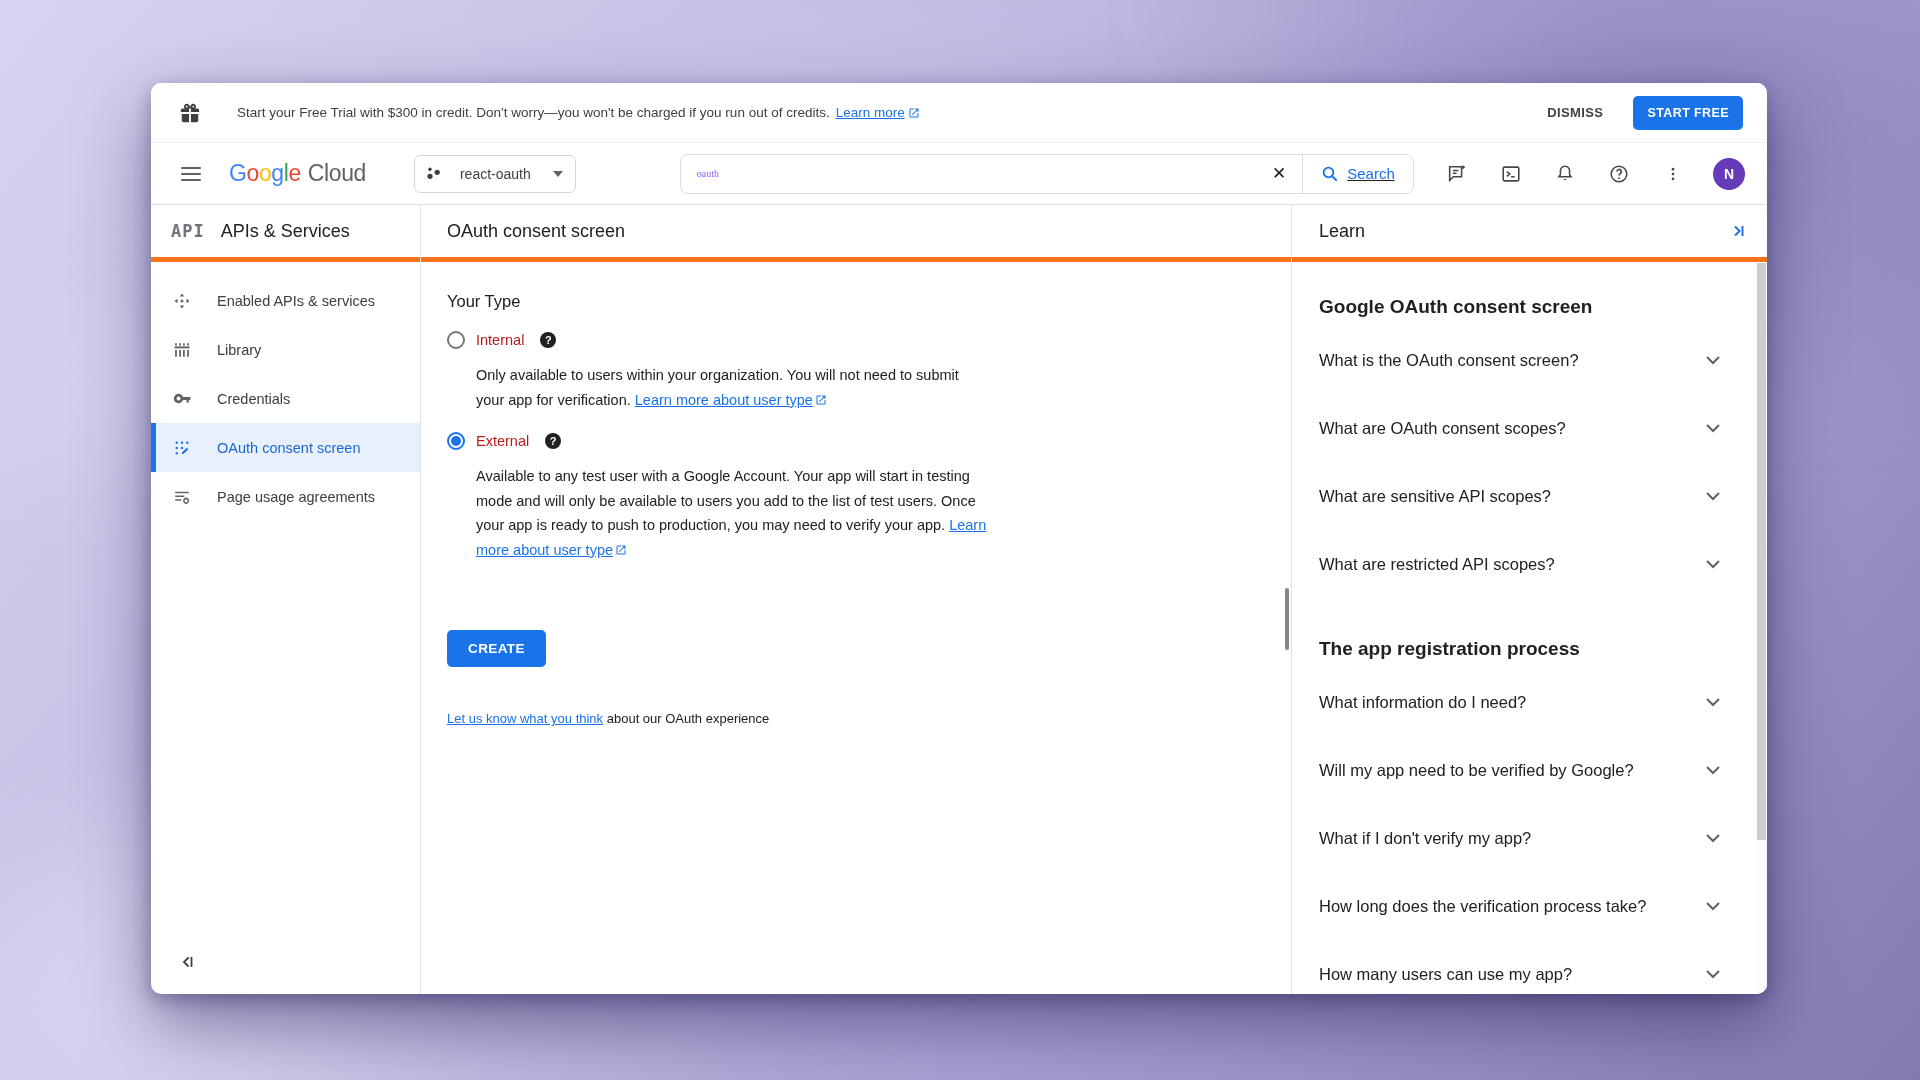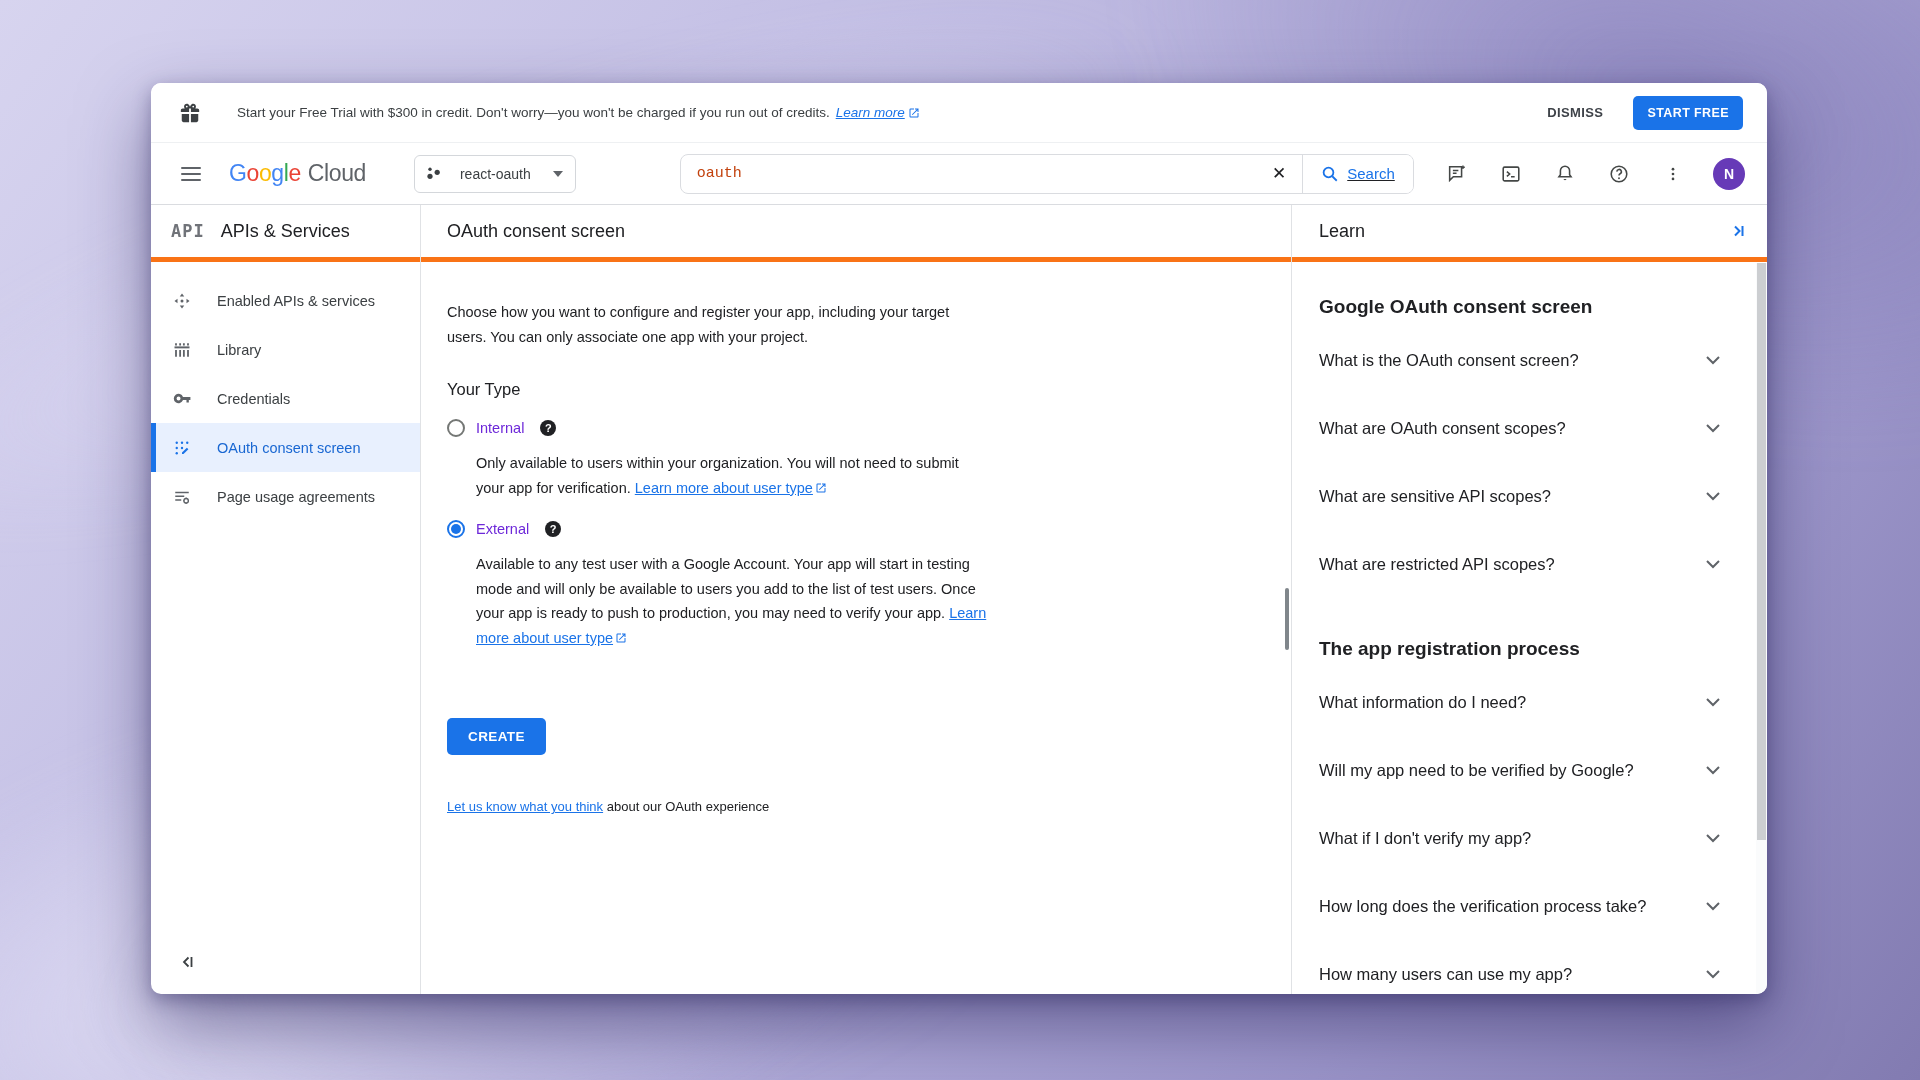--- a/index.html
+++ b/index.html
@@ -28,21 +28,21 @@
   .window { position:absolute; left:151px; top:83px; width:1616px; height:911px;
     background:#fff; border-radius:10px; overflow:hidden;
     box-shadow:0 30px 70px rgba(35,30,85,.5), 0 6px 18px rgba(35,30,85,.35);
     display:flex; flex-direction:column; }
 
   
   .banner { height:60px; flex:0 0 60px; display:flex; align-items:center;
     padding:0 24px; border-bottom:1px solid #eef0f2; background:#fff; }
   .gift { margin-left:4px; flex:0 0 auto; }
   .banner-text { margin-left:36px; font-size:13.5px; color:#3c4043; }
-  .banner-link { color:#1a73e8; text-decoration:underline; margin-left:6px; font-size:13.5px; cursor:pointer; display:inline-flex; align-items:center; gap:3px;font-style:italic; }
+  .banner-link { color:#1a73e8; text-decoration:underline; margin-left:6px; font-size:13.5px; cursor:pointer; display:inline-flex; align-items:center; gap:3px; }
   .banner-actions { margin-left:auto; display:flex; align-items:center; gap:18px; }
   .btn-dismiss { background:none; border:none; color:#3f4349; font-weight:700; font-size:13px;
     letter-spacing:.4px; padding:8px 12px; cursor:pointer; font-family:inherit; }
   .btn-primary { background:#1a73e8; color:#fff; border:none; border-radius:5px;
     padding:10px 14px; font-weight:700; font-size:12.5px; letter-spacing:.4px; cursor:pointer; font-family:inherit; }
 
   
   .header { height:62px; flex:0 0 62px; display:flex; align-items:center;
     padding:0 22px; border-bottom:1px solid #dadce0; background:#fff; }
   .hamburger { width:20px; display:flex; flex-direction:column; gap:4px; cursor:pointer; margin-left:8px; }
@@ -51,22 +51,22 @@
   .logo .word { font-weight:500; }
   .gl0{color:#4285F4}.gl1{color:#EA4335}.gl2{color:#FBBC05}.gl3{color:#4285F4}.gl4{color:#34A853}.gl5{color:#EA4335}
   .logo .cloud { color:#5f6368; margin-left:7px; font-weight:400; }
   .project-btn { margin-left:48px; display:flex; align-items:center; gap:18px; height:38px;
     border:1px solid #d4d7db; border-radius:6px; background:#fff; padding:0 12px 0 10px;
     font-size:14px; color:#3c4043; cursor:pointer; font-family:inherit; }
   .caret-down { width:0; height:0; border-left:5px solid transparent; border-right:5px solid transparent;
     border-top:6px solid #5f6368; margin-left:4px; }
   .searchbar { margin-left:104px; width:734px; height:40px; border:1px solid #dadce0; border-radius:8px;
     display:flex; align-items:center; background:#fff; overflow:hidden; }
-  .search-input { flex:1; border:none; outline:none; padding:0 16px; font-size:15px;
-    color:#c2410c; font-family:Liberation Mono, monospace; background:transparent; }
+  .search-input { flex:1; border:none; outline:none; padding:0 16px; font-size:10px;
+    color:#8b5cf6; font-family:Liberation Serif, serif; background:transparent; }
   .clear-x { font-size:17px; color:#202124; padding:0 16px; cursor:pointer; }
   .search-btn { height:100%; border-left:1px solid #dadce0; display:flex; align-items:center;
     gap:8px; padding:0 18px; cursor:pointer; background:#fff;text-decoration:underline; }
   .search-btn span { color:#1a73e8; font-size:15px; font-weight:500; }
   .header-icons { margin-left:auto; display:flex; align-items:center; gap:14px; }
   .hicon { width:40px; height:40px; display:flex; align-items:center; justify-content:center;
     border-radius:50%; cursor:pointer; color:#444746; }
   .avatar { width:32px; height:32px; border-radius:50%; background:#673ab7; color:#fff;
     display:flex; align-items:center; justify-content:center; font-size:14px; font-weight:700;
     margin-left:6px; cursor:pointer; }
@@ -95,21 +95,21 @@
   .main .col-header { padding-left:26px; }
   .main-body { padding-left:26px; }
   .intro { margin-top:38px; font-size:14.5px; line-height:25px; max-width:505px; color:#202124; }
   .user-type { margin-top:30px; font-size:16.5px; font-weight:500; color:#202124; }
   .opt-row { margin-top:20px; display:flex; align-items:center; gap:11px; }
   .radio { width:18px; height:18px; border-radius:50%; border:2px solid #747775; flex:0 0 18px;
     position:relative; cursor:pointer; }
   .radio.checked { border-color:#1a73e8; }
   .radio.checked::after { content:""; position:absolute; left:2px; top:2px; width:10px; height:10px;
     border-radius:50%; background:#1a73e8; }
-  .opt-label { font-size:14.5px; color:#6d28d9; }
+  .opt-label { font-size:14.5px; color:#b91c1c; }
   .help-dot { width:16px; height:16px; border-radius:50%; background:#202124; color:#fff;
     font-size:11px; font-weight:700; display:flex; align-items:center; justify-content:center;
     margin-left:5px; cursor:pointer; }
   .opt-desc { margin:14px 0 8px 29px; max-width:512px; font-size:14.5px; line-height:24.5px; color:#202124; }
   .tlink { color:#1a73e8; text-decoration:underline; cursor:pointer; }
   .ext-ic { display:inline-block; vertical-align:-1px; margin-left:2px; color:#1a73e8; }
   .create-btn { margin-top:60px; background:#1a73e8; color:#fff; border:none; border-radius:5px;
     height:37px; padding:0 21px; font-size:13.5px; font-weight:700; letter-spacing:.4px;
     cursor:pointer; font-family:inherit; }
   .feedback { margin-top:44px; font-size:13px; color:#202124; }
@@ -305,21 +305,20 @@
               <line x1="13.5" y1="4" x2="13.5" y2="14"></line>
           </svg>
         </div>
       </aside>
 
       <main class="main">
         <div class="col-header">
           <span class="col-title">OAuth consent screen</span>
         </div>
         <div class="main-body">
-          <p class="intro">Choose how you want to configure and register your app, including your target users. You can only associate one app with your project.</p>
 
           <h2 class="user-type">Your Type</h2>
 
           <div class="opt-row">
             <span class="radio"></span>
             <span class="opt-label">Internal</span>
             <span class="help-dot">?</span>
           </div>
           <p class="opt-desc">
             <span>Only available to users within your organization. You will not need to submit your app for verification. </span><span class="tlink">Learn more about user type</span><span class="ext-ic"><svg width="12" height="12" viewBox="0 0 24 24" fill="currentColor">

